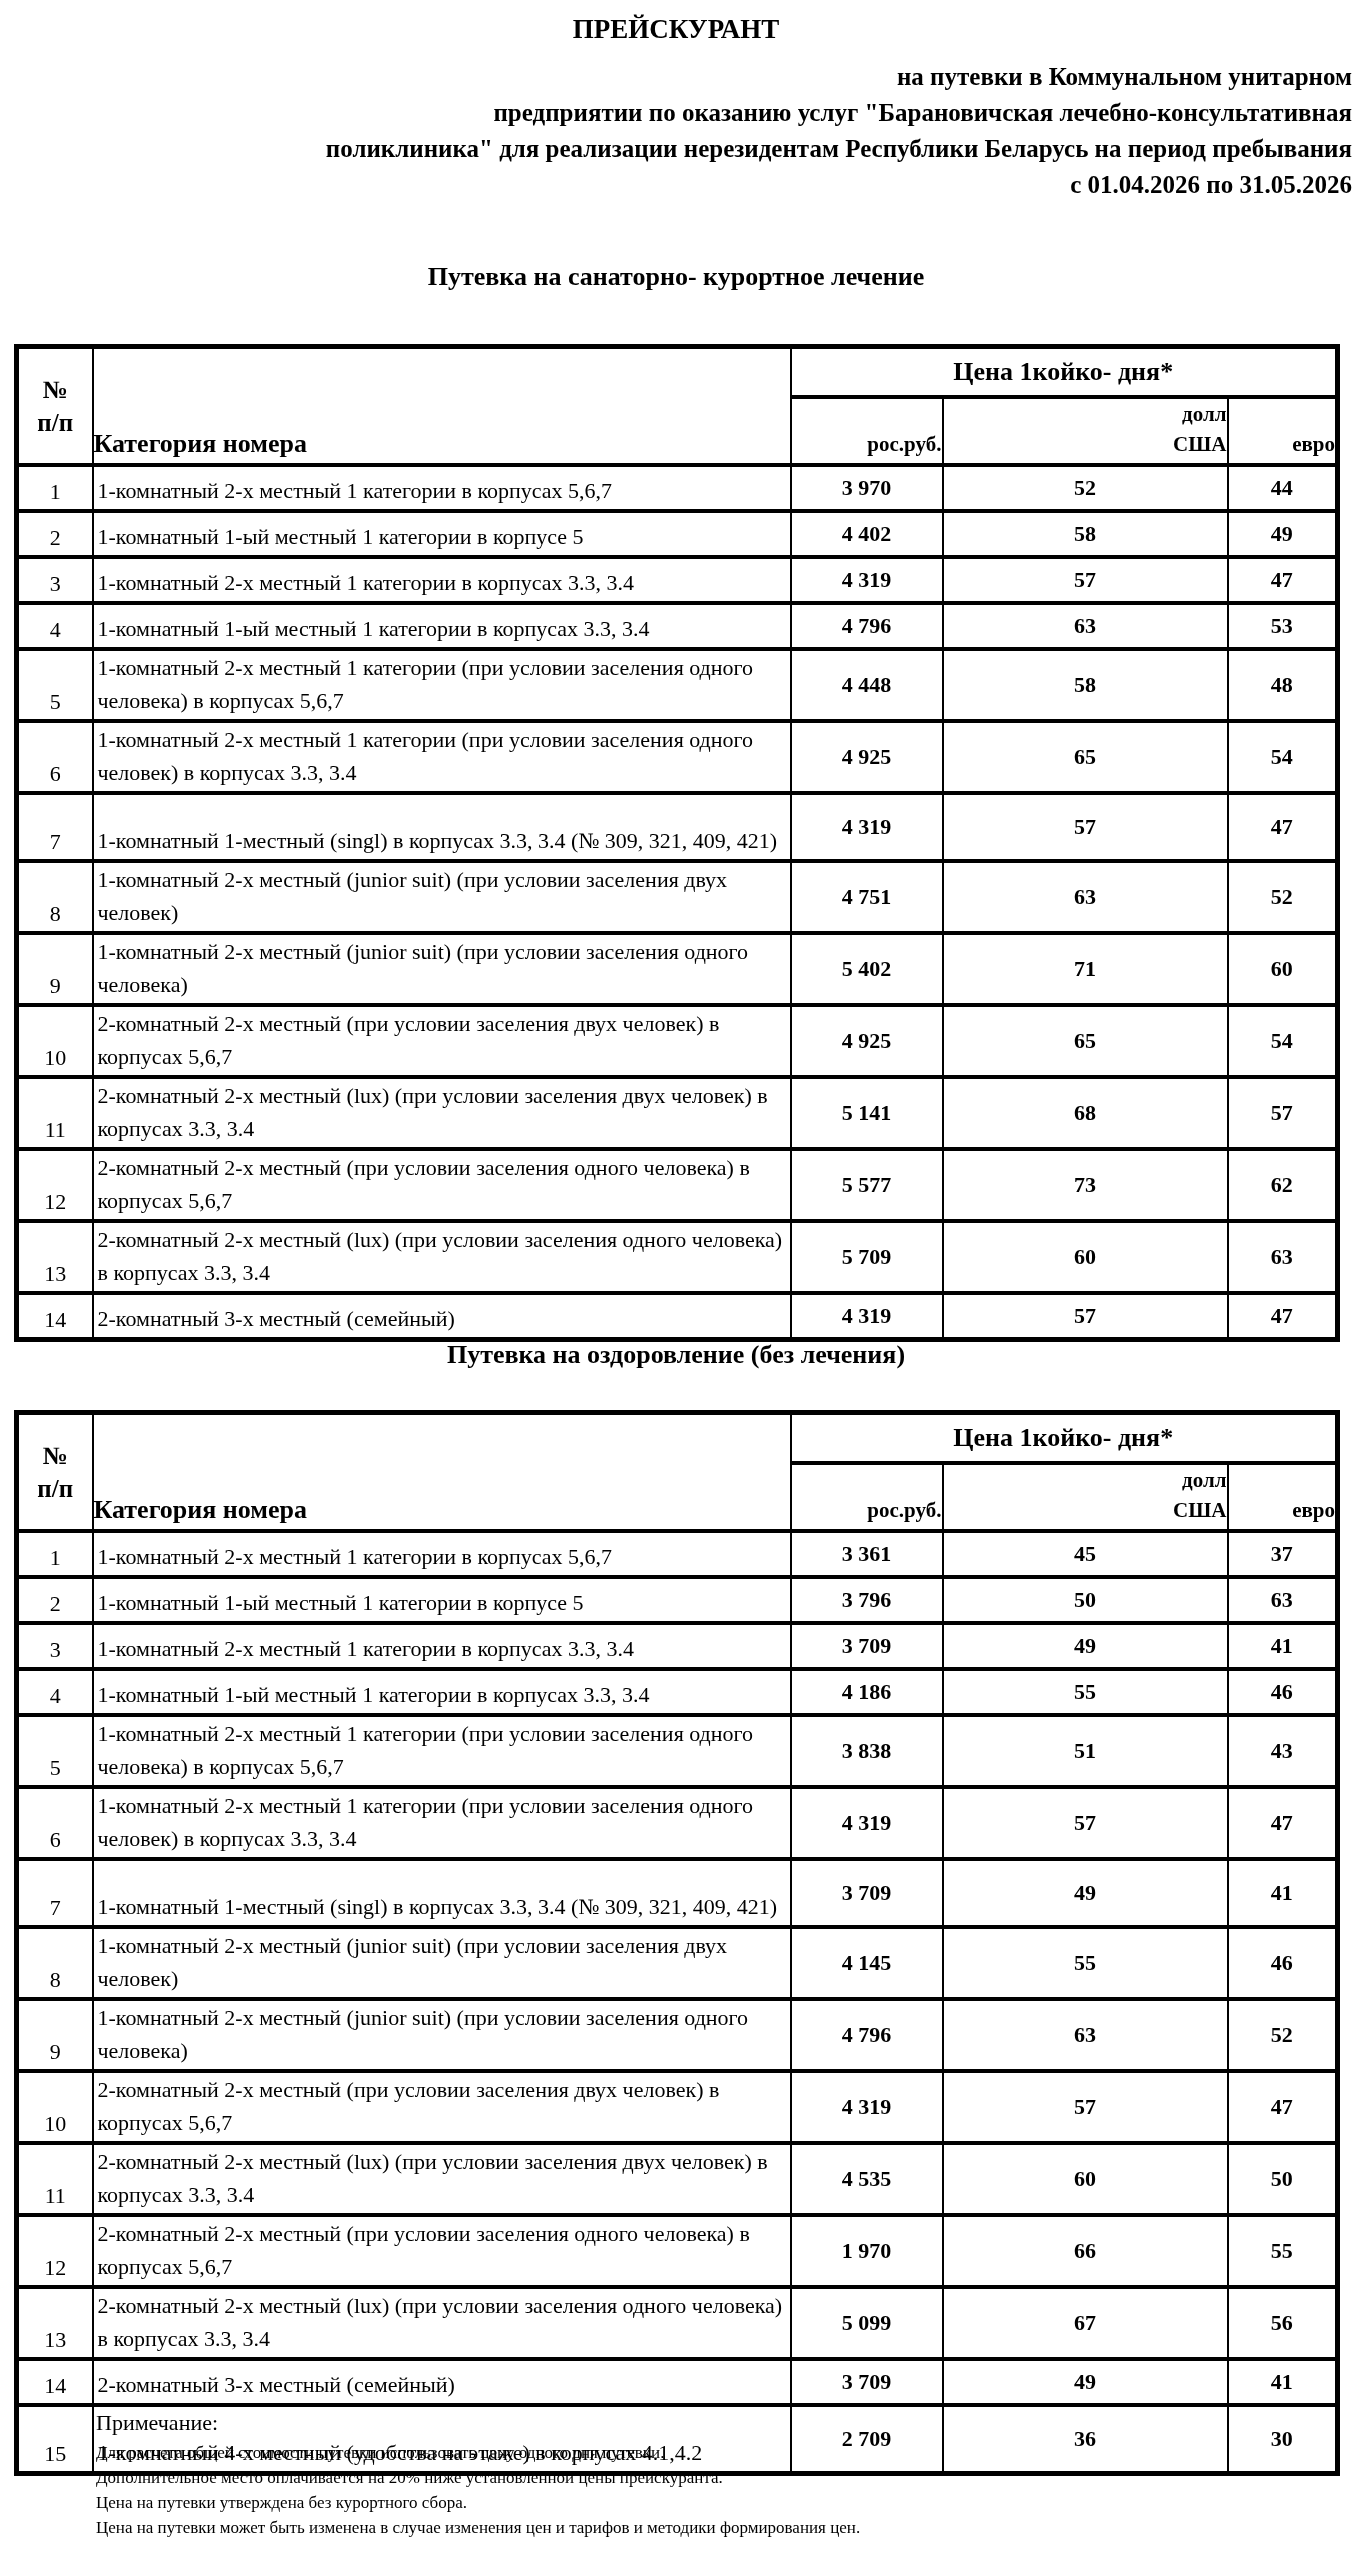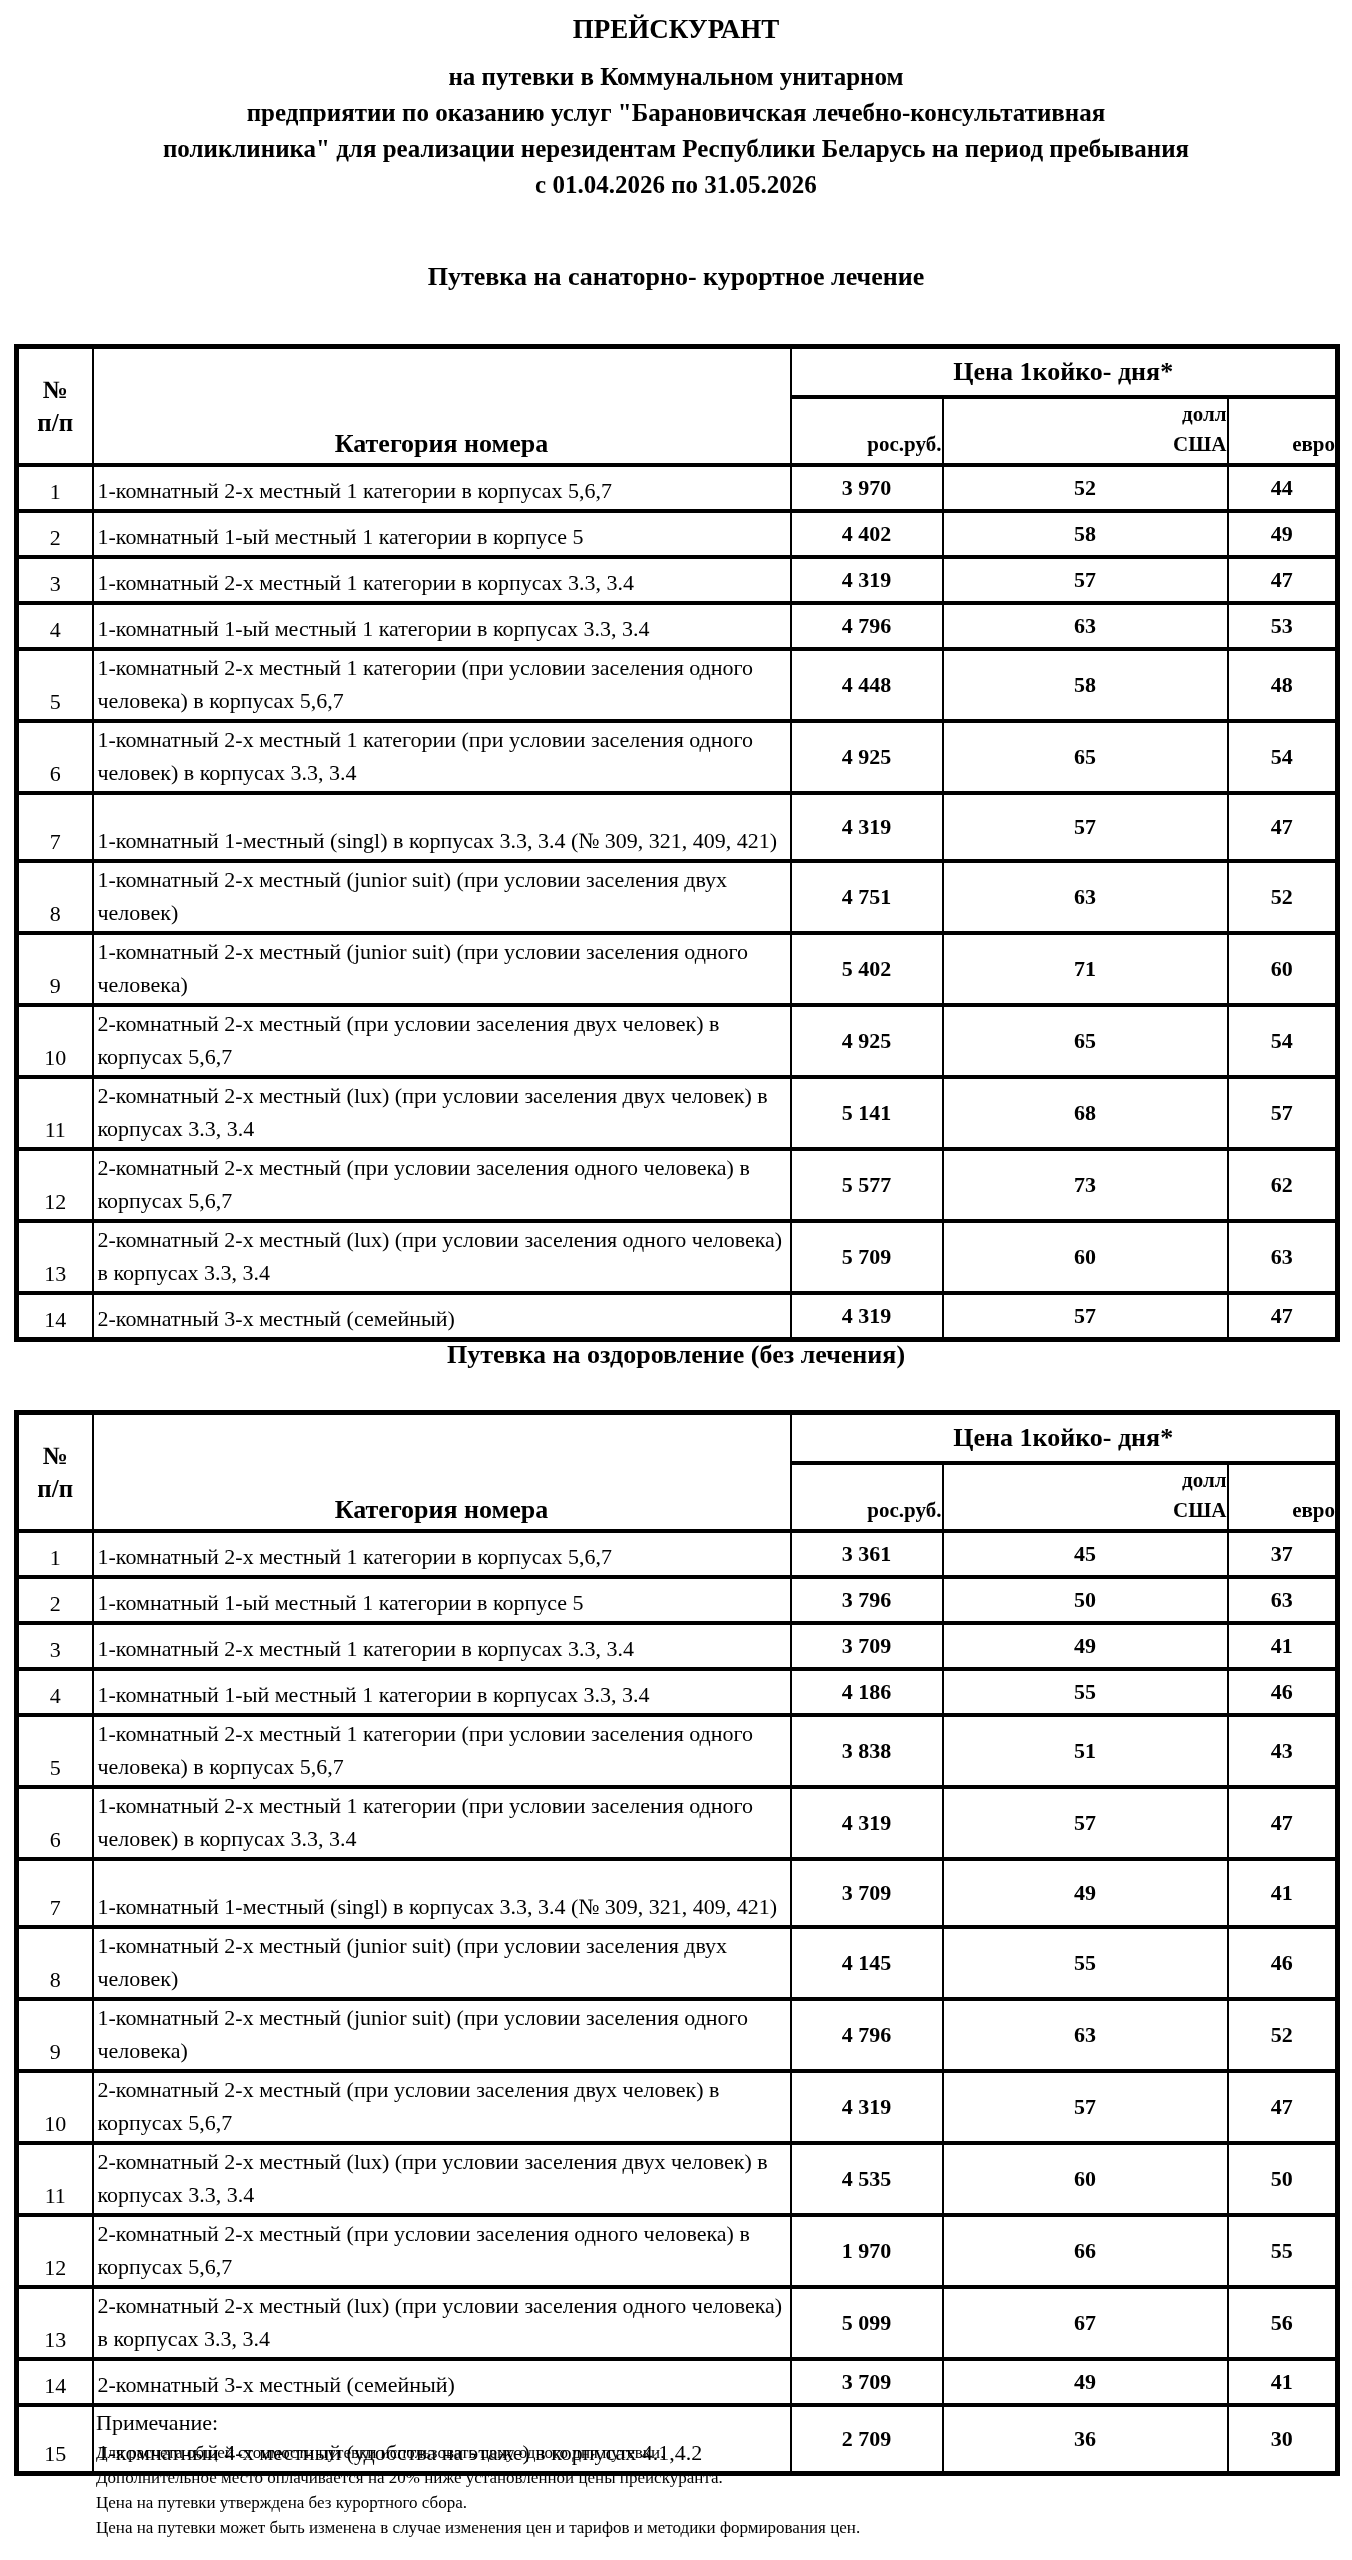--- a/index.html
+++ b/index.html
@@ -1,28 +1,28 @@
 <!DOCTYPE html>
 <html><head>
 <meta charset="utf-8">
 <style>
   html, body { margin:0; padding:0; background:#ffffff; }
   body { width:1352px; height:2560px; position:relative; overflow:hidden;
          font-family:"Liberation Serif", "DejaVu Serif", serif; color:#000; }
   .title { position:absolute; left:0; width:1352px; text-align:center; font-weight:bold; }
   .t-main { top:14px; font-size:27px; }
-  .t-sub { font-size:25px; line-height:33px; }
+  .t-sub { font-size:25px; line-height:33px;text-align:right; }
   .section-title { position:absolute; left:0; width:1352px; text-align:center; font-weight:bold; font-size:26px; }
   table.price { position:absolute; left:14px; width:1326px; border-collapse:collapse;
                 border:5px solid #000; table-layout:fixed; }
   table.price td, table.price th { border:2px solid #000; padding:0; }
   table.price tr.rowsep td { border-top:4px solid #000; }
   th { font-weight:bold; }
   .h-num { font-size:25px; line-height:33px; text-align:center; vertical-align:middle; }
-  .h-cat { font-size:26px; text-align:center; vertical-align:bottom; padding-bottom:4px !important; }
+  .h-cat { font-size:26px; text-align:left; vertical-align:bottom; padding-bottom:4px !important; }
   .h-group { font-size:26px; text-align:center; height:46px; border-bottom:4px solid #000 !important; }
   .h-cur { font-size:21px; text-align:right; vertical-align:bottom; padding-bottom:4px !important; line-height:30px; }
   td.num { text-align:center; font-size:22px; vertical-align:bottom; padding-bottom:4px !important; }
   td.cat { font-size:22px; line-height:33px; vertical-align:bottom; padding-left:4px !important; padding-bottom:2px !important; }
   td.val { text-align:center; font-size:22px; font-weight:bold; vertical-align:middle; }
   .notes { position:absolute; left:96px; top:2410px; }
   .notes .n-title { font-size:22px; margin-bottom:4px; }
   .notes .n-line { font-size:17px; line-height:25px; }
 </style>
 </head>

